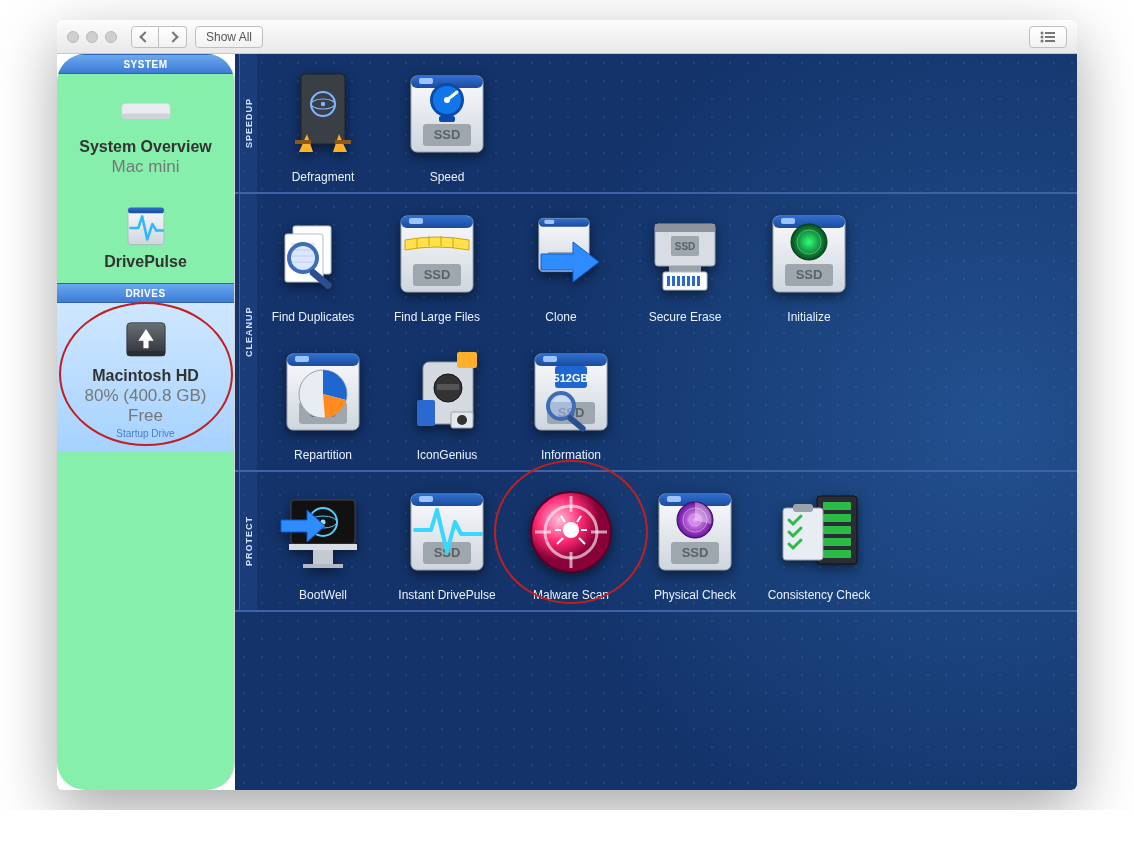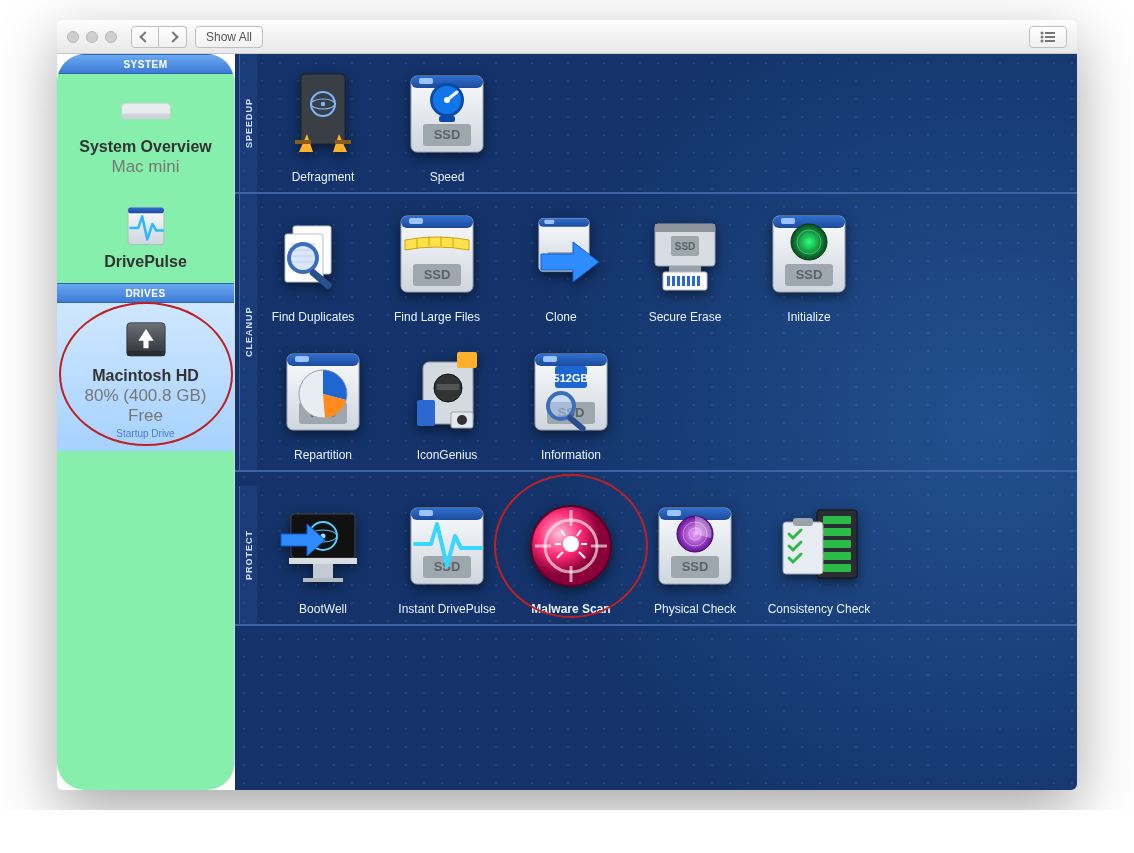--- a/index.html
+++ b/index.html
@@ -82,21 +82,21 @@
 .vlabel {
   position:absolute; left:4px; top:0; bottom:0; width:18px;
   display:flex; align-items:center; justify-content:center;
   color:#cfe0ff; font-size:9px; font-weight:700; letter-spacing:1px;
   writing-mode: vertical-rl; transform: rotate(180deg);
   background: rgba(40,80,150,.35); border-right:1px solid #3e63a4;
 }
 .tool { width:124px; text-align:center; color:#e9f2ff; font-size:12px; cursor:pointer; }
 .tool .ic { width:108px; height:100px; margin:0 auto 6px; display:flex; align-items:center; justify-content:center; }
 .tool .ic svg { filter: drop-shadow(0 4px 6px rgba(0,0,0,.5)); }
-.tool.annot { position:relative;font-weight:bold; }
+.tool.annot { position:relative; }
 .tool.annot::after{
   content:""; position:absolute; left:50%; top:42%; transform:translate(-50%,-50%);
   width:150px; height:140px; border:2px solid #c02020; border-radius:50%;
   pointer-events:none;
 }
 
 
 .chev { display:inline-block; width:8px;height:8px;border:solid #777;border-width:0 2px 2px 0; }
 .chev.l{ transform:rotate(135deg);} .chev.r{ transform:rotate(-45deg);}
 </style>
@@ -478,21 +478,21 @@
                     <svg width="100" height="100" viewBox="0 0 100 100">
                       <use href="#ic-information"></use>
                     </svg>
                   </div>
         <div>Information</div>
                 </div>
               </div>
             </div>
             <div class="group-wrap" style="position: relative; border-bottom: 2px solid rgb(62, 99, 164);">
               <div class="vlabel" style="position: absolute;">PROTECT</div>
-              <div class="group" style="border-bottom: none; margin-top: 14px;">
+              <div class="group" style="border-bottom: none;">
                 <div class="tool">
         <div class="ic">
                     <svg width="100" height="100" viewBox="0 0 100 100">
                       <use href="#ic-bootwell"></use>
                     </svg>
                   </div>
         <div>BootWell</div>
                 </div>
                 <div class="tool">
         <div class="ic">

